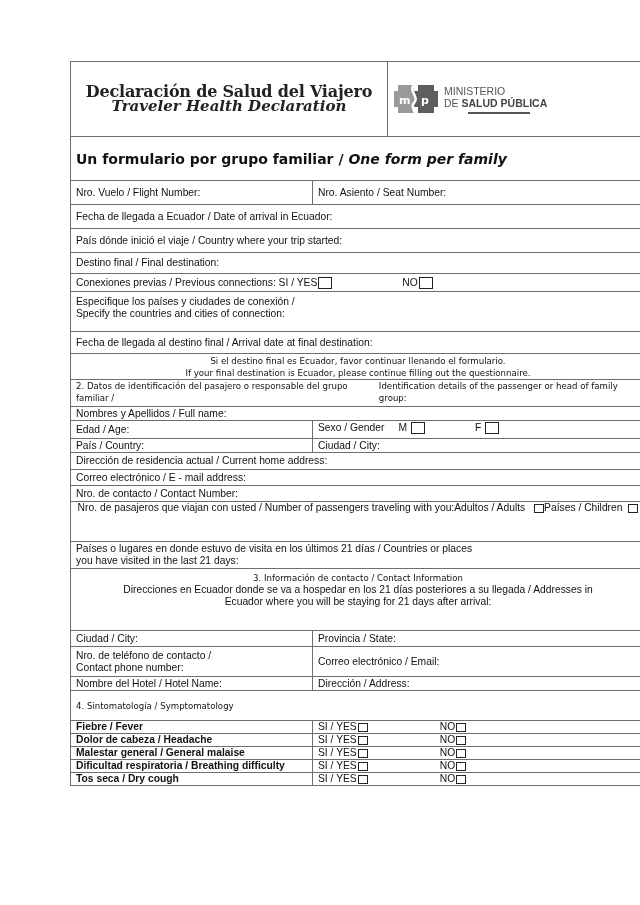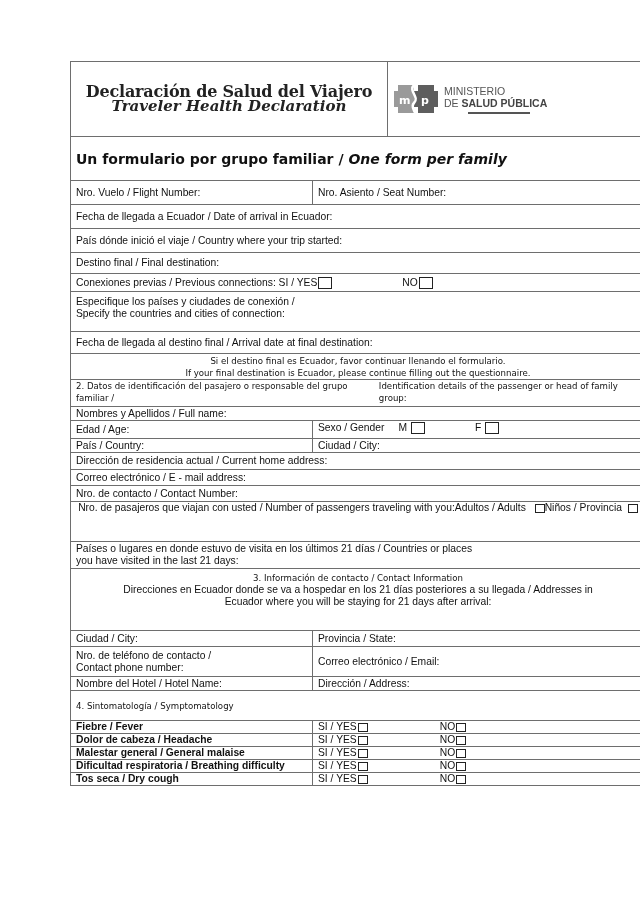--- a/index.html
+++ b/index.html
@@ -131,21 +131,21 @@
   <div class="row" style="height:16px">
     <div class="cell full">Correo electrónico / E - mail address:</div>
   </div>
   <div class="row" style="height:16px">
     <div class="cell full">Nro. de contacto / Contact Number:</div>
   </div>
   <div class="row" style="height:40px">
     <div class="cell full" style="flex-direction:row;align-items:flex-start;justify-content:center">
       <div>Nro. de pasajeros que viajan con usted / Number of passengers traveling with you:</div>
       <div><span>Adultos / Adults</span> <span class="cb" style="margin-left:6px"></span></div>
-      <div><span>Niños / Provincia</span> <span class="cb" style="margin-left:3px"></span></div>
+      <div><span>Países / Children</span> <span class="cb" style="margin-left:3px"></span></div>
     </div>
   </div>
   <div class="row" style="height:27px">
     <div class="cell full" style="flex-direction:column;align-items:flex-start;justify-content:center">
       <div>Países o lugares en donde estuvo de visita en los últimos 21 días / Countries or places</div>
       <div>you have visited in the last 21 days:</div>
     </div>
   </div>
 
   <div class="row" style="height:62px">

